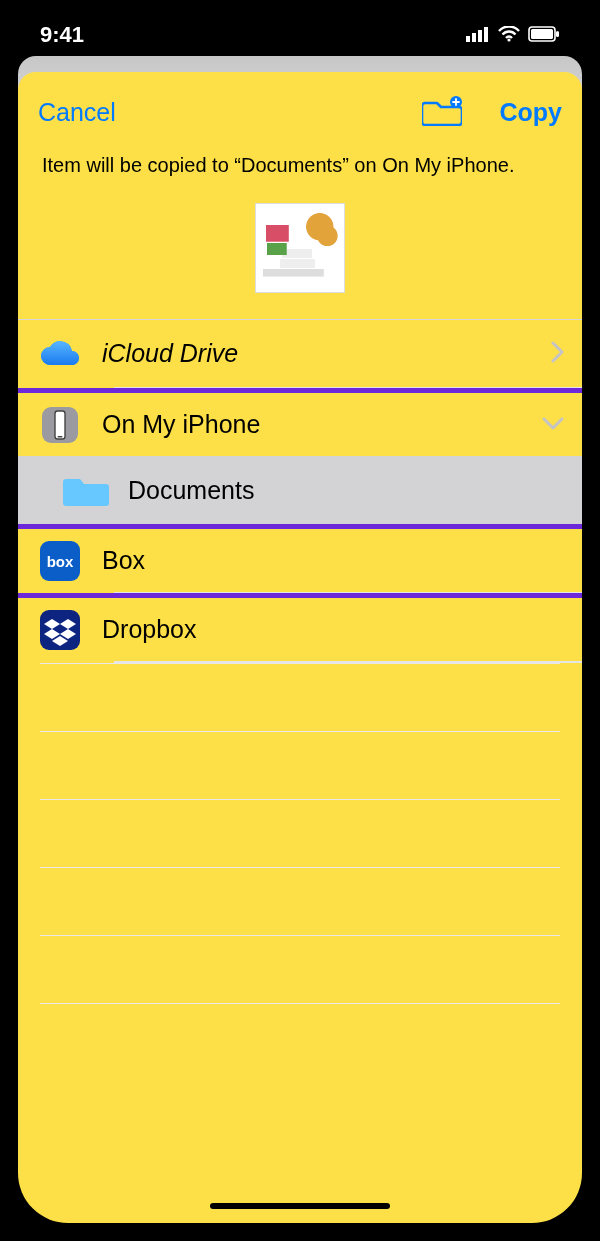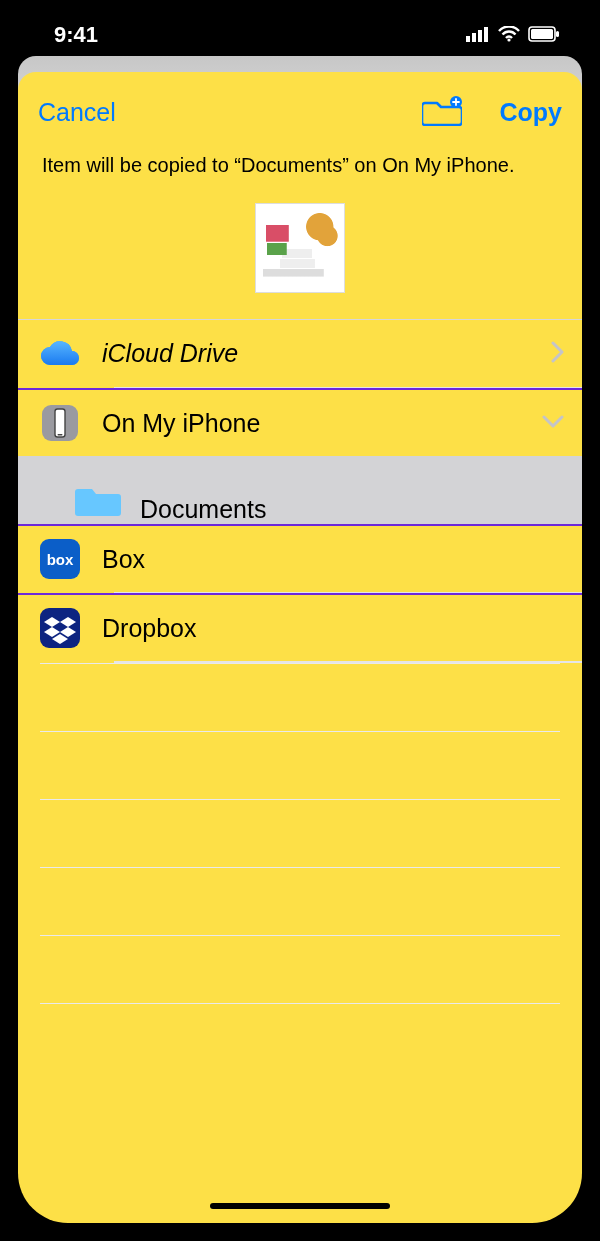--- a/index.html
+++ b/index.html
@@ -15,21 +15,21 @@
     width: 600px;
     height: 1241px;
     background: #000;
     border-radius: 60px;
     position: relative;
     overflow: hidden;
   }
   .status-bar {
     position: absolute;
     top: 10px;
-    left: 14px;
+    left: 0;
     right: 0;
     height: 50px;
     color: #fff;
     display: flex;
     justify-content: space-between;
     align-items: center;
     padding: 0 40px;
     font-size: 22px;
     font-weight: 600;
   }
@@ -105,24 +105,24 @@
       linear-gradient(#ddd, #ddd) 8% 86%/80% 10% no-repeat;
   }
   .item-title { font-size: 25px; color: #000; }
   .list { flex: 1; overflow: auto; }
   .row {
     display: flex;
     align-items: center;
     min-height: 68px;
     padding: 0 18px;
     position: relative;
-    border-top: 2px solid #6d28d9;
+    border-top: 5px solid #6d28d9;
   }
   .row.first { border-top: 1px solid #d6d6da; font-style: italic; }
-  .row.sub { padding-left: 56px; background: #d3d3d6; border-top: none; align-items: flex-end; }
+  .row.sub { padding-left: 44px; background: #d3d3d6; border-top: none; }
   .row .icon-slot {
     width: 48px;
     height: 48px;
     display: flex;
     align-items: center;
     justify-content: center;
     margin-right: 18px;
   }
   .row .label { font-size: 25px; color: #000; flex: 1; }
   .row .chev { color: #c4c4c8; }

